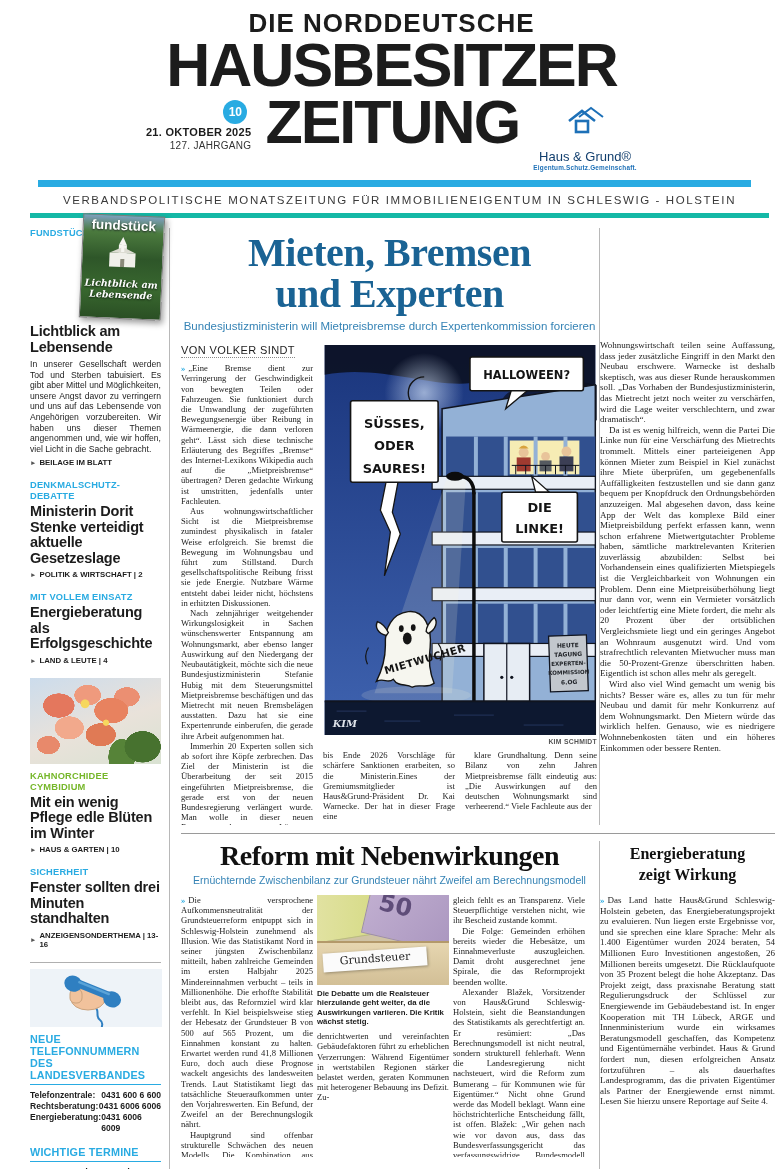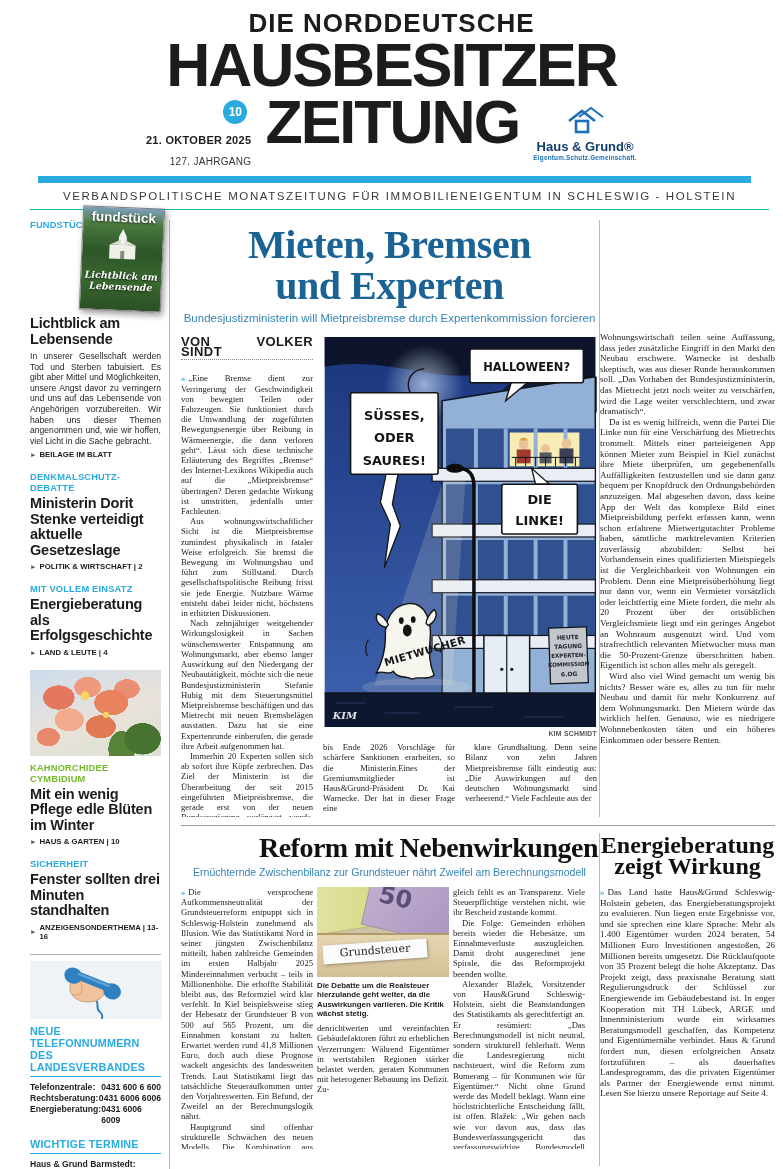--- a/index.html
+++ b/index.html
@@ -7,36 +7,36 @@
   .page {
     width:783px; height:1169px; margin:0 auto; background:#ffffff;
     font-family:"Liberation Sans", sans-serif; color:#1c1c1c;
     overflow:hidden; position:relative;
   }
   
   .masthead { padding-top:8px; text-align:center; }
   .mh-overline { font-size:26px; font-weight:800; letter-spacing:1px; line-height:30px; }
   .mh-title1 { font-size:61px; font-weight:800; letter-spacing:-2px; line-height:54px; }
   .mh-row { display:flex; justify-content:center; align-items:flex-start; gap:14px; margin-top:4px; }
-  .mh-meta { display:flex; flex-direction:column; align-items:flex-end; gap:10px; padding-top:4px;justify-content:flex-end; }
+  .mh-meta { display:flex; flex-direction:column; align-items:flex-end; gap:2px; padding-top:4px;justify-content:flex-end; }
   .issue-badge {
     width:24px; height:24px; border-radius:50%; background:#29abe2; color:#fff;
     font-weight:800; font-size:12px; display:flex; align-items:center; justify-content:center;
     margin-right:4px;
   }
   .mh-date { font-size:11px; font-weight:800; letter-spacing:.3px; }
   .mh-volume { font-size:10px; color:#333; letter-spacing:.3px; }
   .mh-title2 { font-size:61px; font-weight:800; letter-spacing:-2px; line-height:52px; }
   .logo { width:104px; text-align:center; padding-top:10px; }
-  .logo-name { font-size:13px; font-weight:700; color:#123f6e; margin-top:1px; }
+  .logo-name { font-size:13px; font-weight:400; color:#123f6e; margin-top:11px; }
   .logo-tagline { font-size:6.4px; color:#1d70b7; font-weight:700; letter-spacing:.2px; }
   .cyan-bar { height:7px; background:#29abe2; margin:9px 32px 0 38px; }
   .subtitle {
     text-align:center; font-size:11.5px; letter-spacing:1.6px; color:#3a3a3a; font-weight:500;
-    padding:7px 0 7px; margin:0 14px 0 30px; border-bottom:1px solid #14b8a6;
+    padding:7px 0 7px; margin:0 14px 0 30px; border-bottom:5px solid #14b8a6;
   }
   
   .content { display:flex; padding:10px 8px 0 30px; align-items:stretch; }
   .sidebar { width:140px; flex:none; padding-right:8px; border-right:1px solid #b8b8b8; }
   .main { flex:1; padding-left:11px; }
   
   .teaser { margin-bottom:13px; }
   .kicker { color:#29abe2; font-weight:800; font-size:9.3px; letter-spacing:.2px; margin-bottom:2px; line-height:11px; }
   .kicker.green { color:#76b72a; }
   .sb-title { font-size:14.5px; font-weight:800; line-height:15.5px; letter-spacing:-.2px; margin-bottom:4px; }
@@ -82,43 +82,43 @@
   .main-top { display:flex; height:597px; overflow:hidden; }
   .main-left { width:417px; flex:none; }
   .right-col { width:176px; flex:none; margin-left:auto; border-left:1px solid #b8b8b8; }
   .headline { font-family:"Liberation Serif", serif; font-size:40px; line-height:41px; font-weight:bold; color:#1a6394; text-align:center; margin:4px 0 6px; letter-spacing:-.5px; }
   .subhead { font-size:11.5px; color:#3583b5; text-align:center; margin-bottom:13px; }
   .top-article { display:flex; gap:10px; height:493px; overflow:hidden; }
   .bodytext { font-family:"Liberation Serif", serif; font-size:8.6px; line-height:10.2px; text-align:justify; hyphens:auto; }
   .bodytext p { margin:0; }
   .bodytext p + p { text-indent:9px; }
   .col { width:132px; flex:none; }
-  .byline { font-size:13px; font-weight:bold; font-family:"Liberation Sans",sans-serif; letter-spacing:.4px; border-bottom:1px dotted #888; display:inline-block; padding-bottom:2px; margin-bottom:13px; }
+  .byline { font-size:11px; font-weight:normal; font-family:"Liberation Sans",sans-serif; letter-spacing:.4px; border-bottom:1px dotted #888; display:inline-block; padding-bottom:2px; margin-bottom:5px; }
   .lead-mark { color:#29abe2; font-weight:bold; margin-right:3px; }
   .c23 { width:274px; flex:none; display:flex; flex-direction:column; }
   .cartoon { width:274px; height:390px; display:block; }
   .cartoon-credit { text-align:right; font-size:6.8px; color:#555; font-weight:700; font-family:"Liberation Sans",sans-serif; padding:2px 0 3px; letter-spacing:.3px; }
   .below-cartoon { display:flex; gap:10px; }
   .below-cartoon p { width:132px; flex:none; }
   .top-right { padding-top:112px; }
   .right-col .bodytext, .right-col.bodytext { font-size:9px; line-height:10.6px; }
   .main-rule { border-top:1px solid #9a9a9a; margin:8px 0 7px; }
   
   .main-bottom { display:flex; height:333px; overflow:hidden; }
-  .headline2 { font-family:"Liberation Serif", serif; font-size:28px; line-height:30px; font-weight:bold; color:#111; text-align:right; letter-spacing:-.5px; }
+  .headline2 { font-family:"Liberation Serif", serif; font-size:28px; line-height:30px; font-weight:bold; color:#111; text-align:center; letter-spacing:-.5px; }
   .subhead2 { font-size:10.5px; color:#3583b5; text-align:center; margin:3px 0 9px; }
   .bottom-cols { display:flex; gap:4px; height:262px; overflow:hidden; }
   .money { width:132px; height:90px; position:relative; overflow:hidden; background:#cfc3a5; margin-bottom:4px; }
   .bill { position:absolute; font-weight:800; font-family:"DejaVu Sans",sans-serif; }
   .bill-200 { top:-12px; left:-8px; width:120px; height:52px; background:linear-gradient(100deg,#e3e3a6,#ccd56e); transform:rotate(-9deg); color:#7a7f1f; font-size:20px; text-align:right; padding:16px 6px 0 0; border:1px solid #b9bd7c; }
   .bill-50 { top:-16px; right:-22px; width:104px; height:66px; background:linear-gradient(120deg,#c3b1d2,#a793bd); transform:rotate(13deg); color:#5f4d79; font-size:24px; padding:26px 0 0 10px; border:1px solid #9c8bb0; }
   .folder { position:absolute; bottom:0; left:0; right:0; height:44px; background:linear-gradient(#e6d6b0,#d2bf96); border-top:2px solid #b3996a; }
   .gs-label { position:absolute; bottom:16px; left:6px; width:104px; height:19px; background:#fbfbfb; transform:rotate(-4deg); box-shadow:1px 1px 3px rgba(0,0,0,.3); display:flex; align-items:center; justify-content:center; font-family:"DejaVu Serif", serif; font-size:11px; color:#222; }
   .caption { font-family:"Liberation Sans",sans-serif; font-size:7.8px; line-height:9.3px; font-weight:800; margin-bottom:5px; text-align:left; }
-  .headline3 { font-family:"Liberation Serif", serif; font-size:24px; line-height:21px; font-weight:bold; color:#111; text-align:center; margin:2px 0 10px; }
+  .headline3 { font-family:"Liberation Serif", serif; font-size:16px; line-height:21px; font-weight:bold; color:#111; text-align:center; margin:2px 0 10px; }
 </style>
 </head>
 <body>
 
 <div class="page">
 
   <header class="masthead">
     <div class="mh-overline">DIE NORDDEUTSCHE</div>
     <div class="mh-title1">HAUSBESITZER</div>
     <div class="mh-row">

